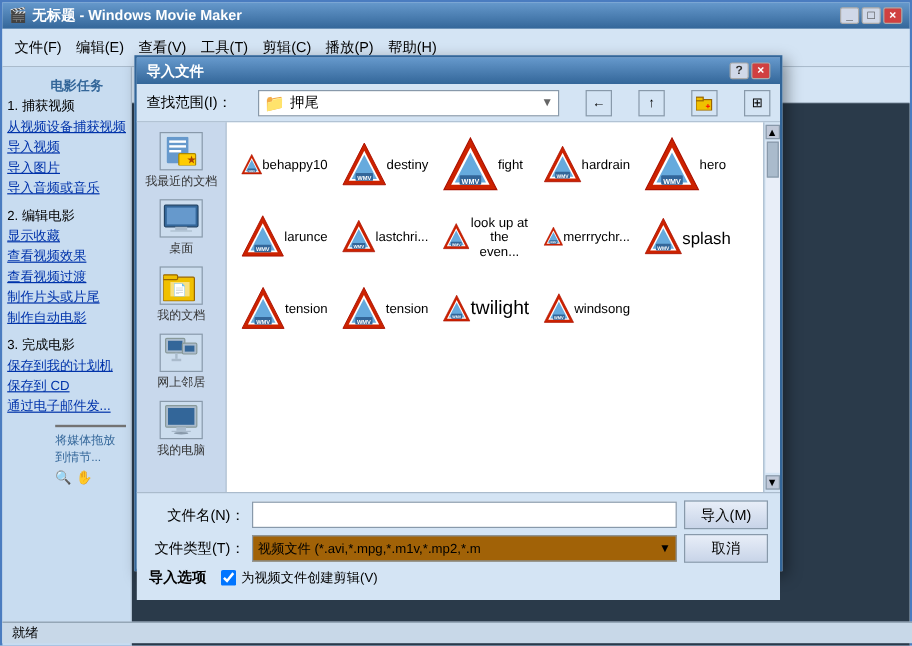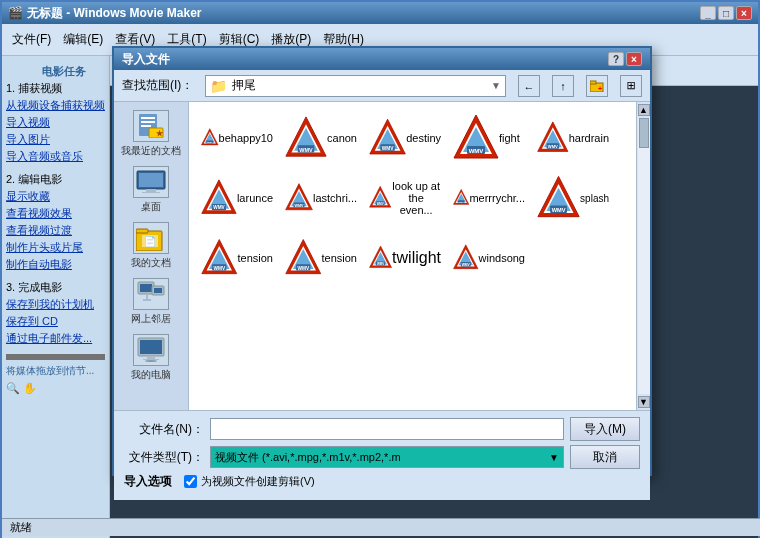--- a/index.html
+++ b/index.html
@@ -98,22 +98,23 @@
       margin: 2px 0;
       font-size: 11px;
     }
 
     .sidebar-section {
       margin-bottom: 8px;
     }
 
     .sidebar-bottom {
       margin-top: 8px;
-      border-top: 6px solid #737373;
+      border-top: 2px solid #737373;
       padding-top: 4px;
+      margin-left: 40px;
     }
 
     .sidebar-icons-row {
       display: flex;
       gap: 4px;
       margin-top: 4px;
     }
 
     
     .dialog-overlay {
@@ -155,21 +156,21 @@
     }
     .dialog-btn.help { background: #d0d8e8; color: #333; }
     .dialog-btn.close { background: #d04040; color: white; }
 
     .dialog-toolbar {
       height: 32px;
       background: #d4e4f4;
       display: flex;
       align-items: center;
       padding: 4px 8px;
-      gap: 12px;
+      gap: 22px;
       border-bottom: 1px solid #aabbcc;
     }
 
     .dialog-toolbar label {
       font-size: 12px;
       white-space: nowrap;
     }
 
     .look-in-combo {
       flex: 1;
@@ -292,21 +293,21 @@
       border: 1px solid #8899aa;
       background: white;
       font-size: 12px;
       padding: 0 4px;
     }
 
     .dialog-select {
       flex: 1;
       height: 22px;
       border: 1px solid #8899aa;
-      background: #14b8a6;
+      background: #a16207;
       font-size: 11px;
       padding: 0 4px;
     }
 
     .action-btn {
       width: 70px;
       height: 24px;
       background: linear-gradient(to bottom, #e8eef8, #c8d4e8);
       border: 1px solid #8899aa;
       font-size: 12px;
@@ -545,34 +546,20 @@
 
         <polygon points="23,1 45,44 1,44" fill="#cc2200" stroke="#aa1100" stroke-width="1"></polygon>
 
         <polygon points="23,9 39,40 7,40" fill="white"></polygon>
 
         <polygon points="23,13 36,38 10,38" fill="#66aadd"></polygon>
 
         <rect x="14" y="32" width="18" height="8" fill="#336699" rx="1"></rect>
         <text x="23" y="39" font-size="6" fill="white" text-anchor="middle" font-weight="bold">WMV</text>
       </svg>
-      <span style="font-size:11px;">canon</span>
-    </div>
-          <div class="file-item">
-      <svg class="wmv-icon-svg" viewBox="0 0 46 46">
-
-        <polygon points="23,1 45,44 1,44" fill="#cc2200" stroke="#aa1100" stroke-width="1"></polygon>
-
-        <polygon points="23,9 39,40 7,40" fill="white"></polygon>
-
-        <polygon points="23,13 36,38 10,38" fill="#66aadd"></polygon>
-
-        <rect x="14" y="32" width="18" height="8" fill="#336699" rx="1"></rect>
-        <text x="23" y="39" font-size="6" fill="white" text-anchor="middle" font-weight="bold">WMV</text>
-      </svg>
       <span style="font-size:11px;">destiny</span>
     </div>
           <div class="file-item">
       <svg class="wmv-icon-svg" viewBox="0 0 46 46">
 
         <polygon points="23,1 45,44 1,44" fill="#cc2200" stroke="#aa1100" stroke-width="1"></polygon>
 
         <polygon points="23,9 39,40 7,40" fill="white"></polygon>
 
         <polygon points="23,13 36,38 10,38" fill="#66aadd"></polygon>
@@ -601,20 +588,34 @@
 
         <polygon points="23,1 45,44 1,44" fill="#cc2200" stroke="#aa1100" stroke-width="1"></polygon>
 
         <polygon points="23,9 39,40 7,40" fill="white"></polygon>
 
         <polygon points="23,13 36,38 10,38" fill="#66aadd"></polygon>
 
         <rect x="14" y="32" width="18" height="8" fill="#336699" rx="1"></rect>
         <text x="23" y="39" font-size="6" fill="white" text-anchor="middle" font-weight="bold">WMV</text>
       </svg>
+      <span style="font-size:11px;">hero</span>
+    </div>
+          <div class="file-item">
+      <svg class="wmv-icon-svg" viewBox="0 0 46 46">
+
+        <polygon points="23,1 45,44 1,44" fill="#cc2200" stroke="#aa1100" stroke-width="1"></polygon>
+
+        <polygon points="23,9 39,40 7,40" fill="white"></polygon>
+
+        <polygon points="23,13 36,38 10,38" fill="#66aadd"></polygon>
+
+        <rect x="14" y="32" width="18" height="8" fill="#336699" rx="1"></rect>
+        <text x="23" y="39" font-size="6" fill="white" text-anchor="middle" font-weight="bold">WMV</text>
+      </svg>
       <span style="font-size:11px;">larunce</span>
     </div>
           <div class="file-item">
       <svg class="wmv-icon-svg" viewBox="0 0 46 46">
 
         <polygon points="23,1 45,44 1,44" fill="#cc2200" stroke="#aa1100" stroke-width="1"></polygon>
 
         <polygon points="23,9 39,40 7,40" fill="white"></polygon>
 
         <polygon points="23,13 36,38 10,38" fill="#66aadd"></polygon>
@@ -657,21 +658,21 @@
 
         <polygon points="23,1 45,44 1,44" fill="#cc2200" stroke="#aa1100" stroke-width="1"></polygon>
 
         <polygon points="23,9 39,40 7,40" fill="white"></polygon>
 
         <polygon points="23,13 36,38 10,38" fill="#66aadd"></polygon>
 
         <rect x="14" y="32" width="18" height="8" fill="#336699" rx="1"></rect>
         <text x="23" y="39" font-size="6" fill="white" text-anchor="middle" font-weight="bold">WMV</text>
       </svg>
-      <span style="font-size:10px;">splash</span>
+      <span style="font-size:14px;">splash</span>
     </div>
           <div class="file-item">
       <svg class="wmv-icon-svg" viewBox="0 0 46 46">
 
         <polygon points="23,1 45,44 1,44" fill="#cc2200" stroke="#aa1100" stroke-width="1"></polygon>
 
         <polygon points="23,9 39,40 7,40" fill="white"></polygon>
 
         <polygon points="23,13 36,38 10,38" fill="#66aadd"></polygon>
 

